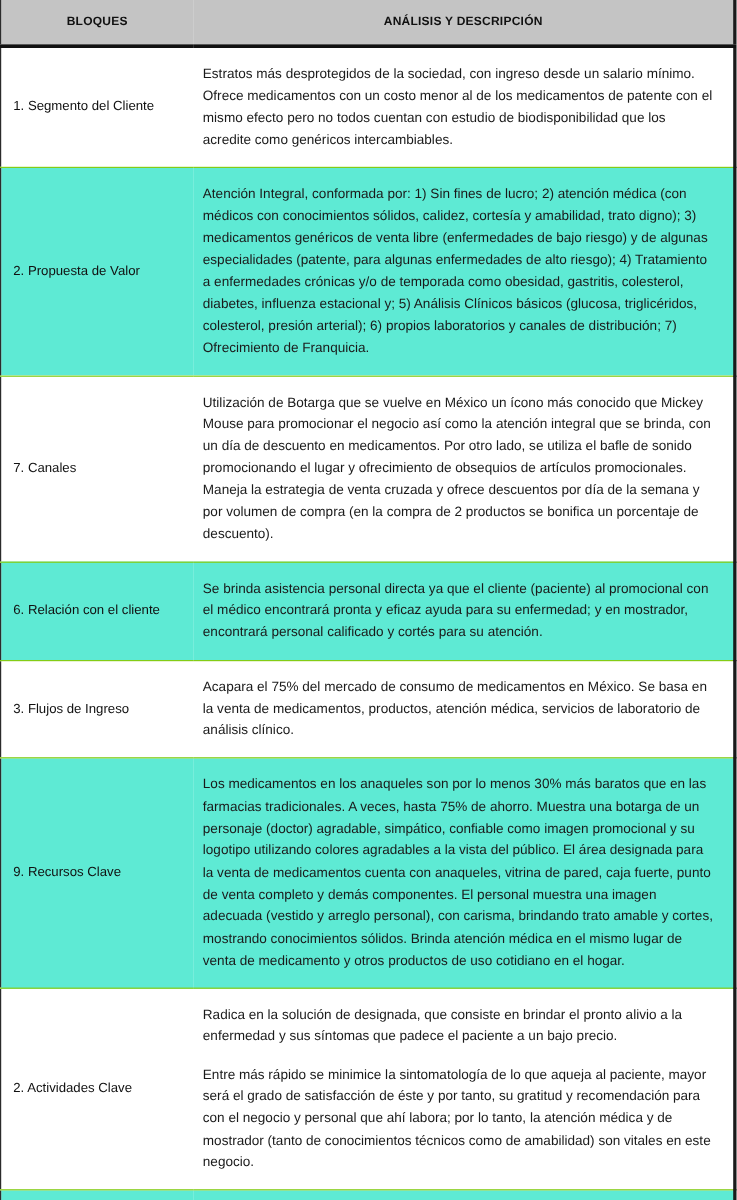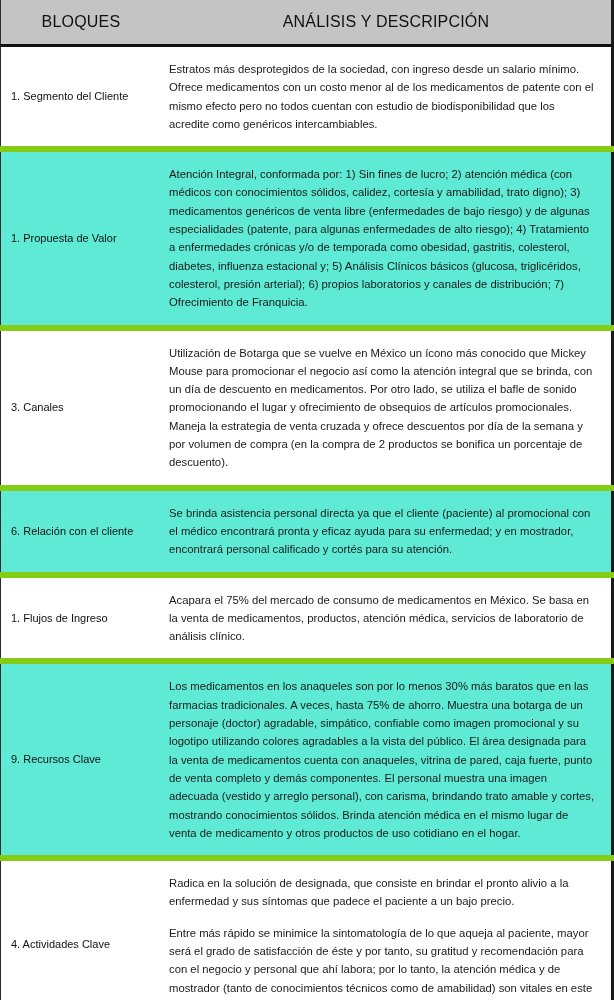--- a/index.html
+++ b/index.html
@@ -27,37 +27,37 @@
     border-collapse: collapse;
     table-layout: fixed;
     border-left: 1px solid #2b2b2b;
     border-right: 3px solid #1a1a1a;
   }
 
   
   .thead-row th {
     background: #c4c4c4;
     color: #111111;
-    font-weight: normal;
-    font-size: 16px;
+    font-weight: bold;
+    font-size: 10px;
     letter-spacing: 0.2px;
     padding: 13px 6px 13px 6px;
     text-align: center;
     border: none;
     border-bottom: 3px solid #111111;
   }
   .thead-row th.col-bloques {
     width: 148px;
   }
 
   
   .canvas-table tbody tr td {
     vertical-align: middle;
     border: none;
-    border-bottom: 6px solid #84cc16;
+    border-bottom: 1px solid #84cc16;
   }
 
   .row-white td { background: #ffffff; }
   .row-gray  td { background: #5eead4; }
 
   tbody tr:last-child td {
     border-bottom: 3px solid #111111;
   }
 
   td.cell-label {
@@ -97,51 +97,51 @@
       </tr>
     </thead>
     <tbody id="table-body">
         <tr class="row-white">
           <td class="cell-label">1. Segmento del Cliente</td>
           <td class="cell-desc">
             <p>Estratos más desprotegidos de la sociedad, con ingreso desde un salario mínimo. Ofrece medicamentos con un costo menor al de los medicamentos de patente con el mismo efecto pero no todos cuentan con estudio de biodisponibilidad que los acredite como genéricos intercambiables.</p>
           </td>
         </tr>
         <tr class="row-gray">
-          <td class="cell-label">1. Propuesta de Valor</td>
+          <td class="cell-label">2. Propuesta de Valor</td>
           <td class="cell-desc">
             <p>Atención Integral, conformada por: 1) Sin fines de lucro; 2) atención médica (con médicos con conocimientos sólidos, calidez, cortesía y amabilidad, trato digno); 3) medicamentos genéricos de venta libre (enfermedades de bajo riesgo) y de algunas especialidades (patente, para algunas enfermedades de alto riesgo); 4) Tratamiento a enfermedades crónicas y/o de temporada como obesidad, gastritis, colesterol, diabetes, influenza estacional y; 5) Análisis Clínicos básicos (glucosa, triglicéridos, colesterol, presión arterial); 6) propios laboratorios y canales de distribución; 7) Ofrecimiento de Franquicia.</p>
           </td>
         </tr>
         <tr class="row-white">
-          <td class="cell-label">3. Canales</td>
+          <td class="cell-label">7. Canales</td>
           <td class="cell-desc">
             <p>Utilización de Botarga que se vuelve en México un ícono más conocido que Mickey Mouse para promocionar el negocio así como la atención integral que se brinda, con un día de descuento en medicamentos. Por otro lado, se utiliza el bafle de sonido promocionando el lugar y ofrecimiento de obsequios de artículos promocionales. Maneja la estrategia de venta cruzada y ofrece descuentos por día de la semana y por volumen de compra (en la compra de 2 productos se bonifica un porcentaje de descuento).</p>
           </td>
         </tr>
         <tr class="row-gray">
           <td class="cell-label">6. Relación con el cliente</td>
           <td class="cell-desc">
             <p>Se brinda asistencia personal directa ya que el cliente (paciente) al promocional con el médico encontrará pronta y eficaz ayuda para su enfermedad; y en mostrador, encontrará personal calificado y cortés para su atención.</p>
           </td>
         </tr>
         <tr class="row-white">
-          <td class="cell-label">1. Flujos de Ingreso</td>
+          <td class="cell-label">3. Flujos de Ingreso</td>
           <td class="cell-desc">
             <p>Acapara el 75% del mercado de consumo de medicamentos en México. Se basa en la venta de medicamentos, productos, atención médica, servicios de laboratorio de análisis clínico.</p>
           </td>
         </tr>
         <tr class="row-gray">
           <td class="cell-label">9. Recursos Clave</td>
           <td class="cell-desc">
             <p>Los medicamentos en los anaqueles son por lo menos 30% más baratos que en las farmacias tradicionales. A veces, hasta 75% de ahorro. Muestra una botarga de un personaje (doctor) agradable, simpático, confiable como imagen promocional y su logotipo utilizando colores agradables a la vista del público. El área designada para la venta de medicamentos cuenta con anaqueles, vitrina de pared, caja fuerte, punto de venta completo y demás componentes. El personal muestra una imagen adecuada (vestido y arreglo personal), con carisma, brindando trato amable y cortes, mostrando conocimientos sólidos. Brinda atención médica en el mismo lugar de venta de medicamento y otros productos de uso cotidiano en el hogar.</p>
           </td>
         </tr>
         <tr class="row-white">
-          <td class="cell-label">4. Actividades Clave</td>
+          <td class="cell-label">2. Actividades Clave</td>
           <td class="cell-desc">
             <p>Radica en la solución de designada, que consiste en brindar el pronto alivio a la enfermedad y sus síntomas que padece el paciente a un bajo precio.</p>
             <p>Entre más rápido se minimice la sintomatología de lo que aqueja al paciente, mayor será el grado de satisfacción de éste y por tanto, su gratitud y recomendación para con el negocio y personal que ahí labora; por lo tanto, la atención médica y de mostrador (tanto de conocimientos técnicos como de amabilidad) son vitales en este negocio.</p>
           </td>
         </tr>
         <tr class="row-gray">
           <td class="cell-label">8. Alianzas Clave</td>
           <td class="cell-desc"></td>
         </tr>
       </tbody>

